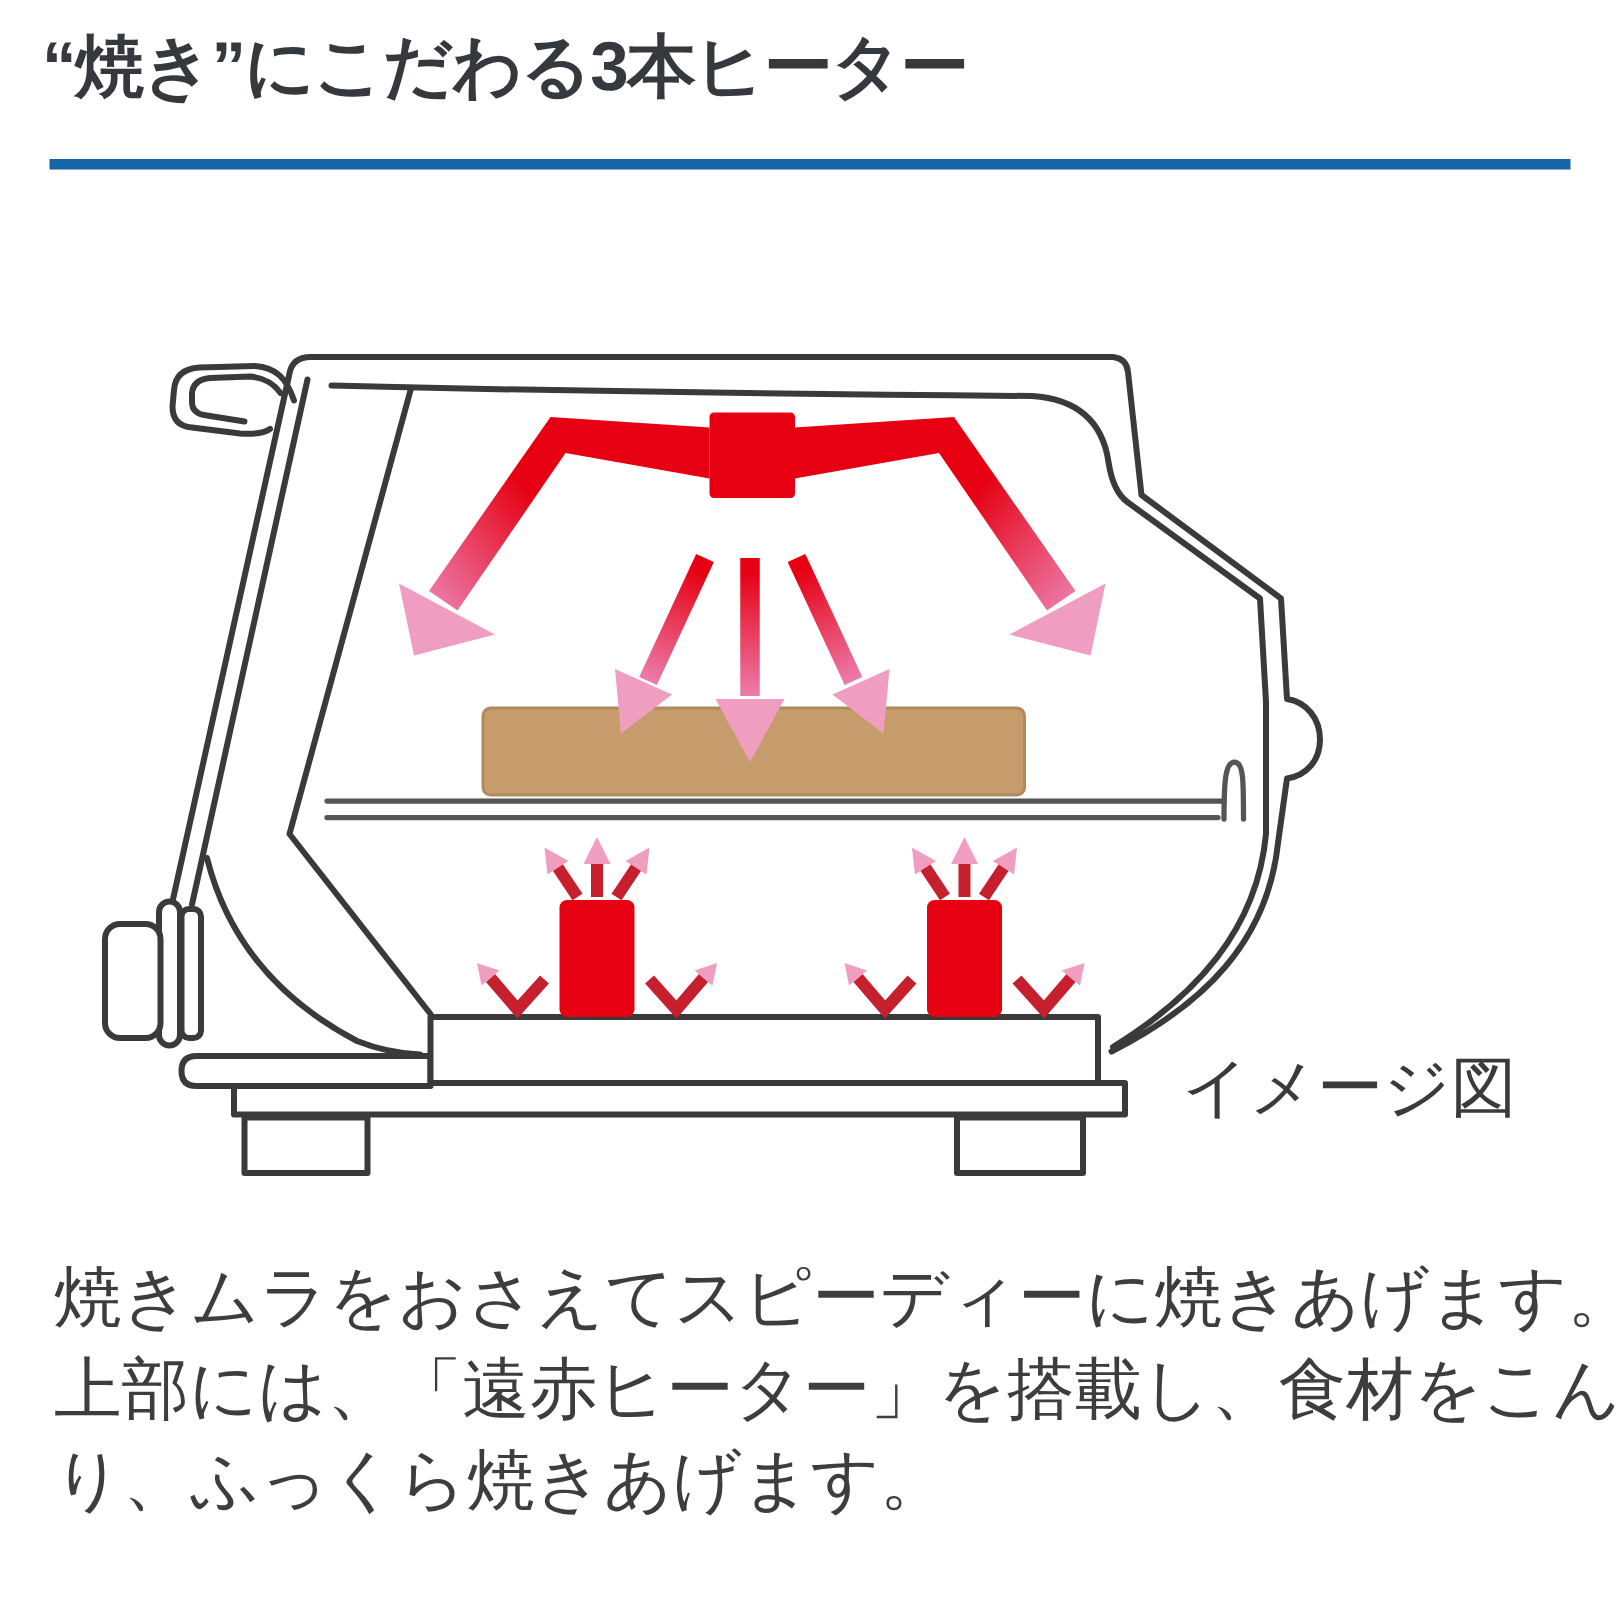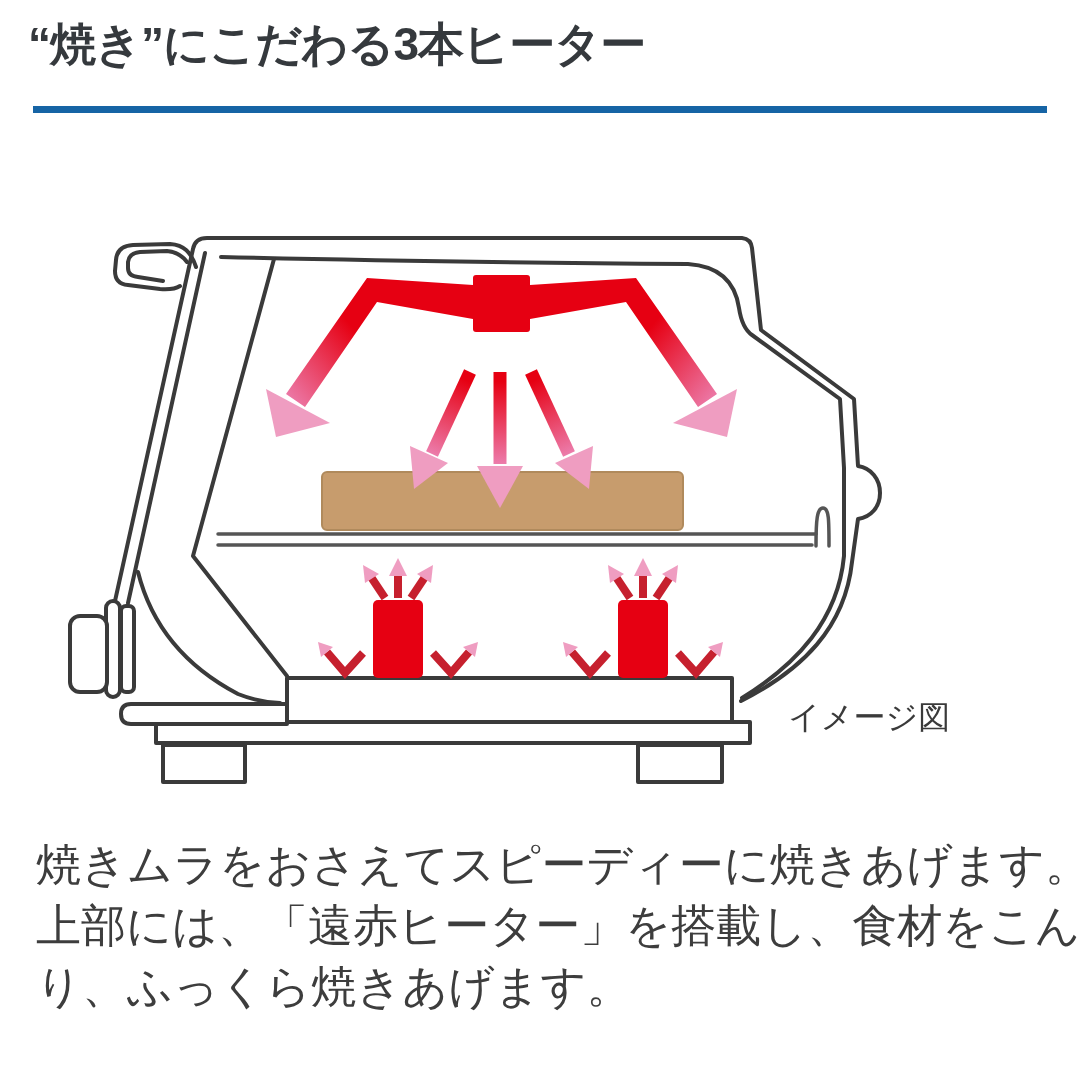--- a/index.html
+++ b/index.html
@@ -13,21 +13,21 @@
     font-size:46px;font-weight:bold;letter-spacing:-1px;
     color:var(--title-color,#35393d);white-space:nowrap;
   }
   .title-rule{
     position:absolute;left:33px;top:106px;width:1014px;height:7px;
     background:var(--rule-blue,#1664a5);
   }
   .diagram-svg{position:absolute;left:0;top:0;width:1080px;height:1080px;}
   .diagram-caption{
     position:absolute;left:788px;top:696px;
-    font-size:32px;color:var(--outline,#3b3b3b);white-space:nowrap;
+    font-size:44px;color:var(--outline,#3b3b3b);white-space:nowrap;
   }
   .body-text{
     position:absolute;left:36px;top:834px;
     font-size:45px;line-height:61px;color:var(--text-color,#3d3d3d);
   }
   .body-text div{white-space:nowrap;}
   .outline-stroke{stroke:var(--outline,#3a3a3a);stroke-width:4;fill:none;
     stroke-linecap:round;stroke-linejoin:round;}
   .white-part{fill:#ffffff;stroke:var(--outline,#3a3a3a);stroke-width:4;stroke-linejoin:round;}
   .rack-stroke{stroke:var(--rack-gray,#555);stroke-width:3.5;fill:none;stroke-linecap:round;}

